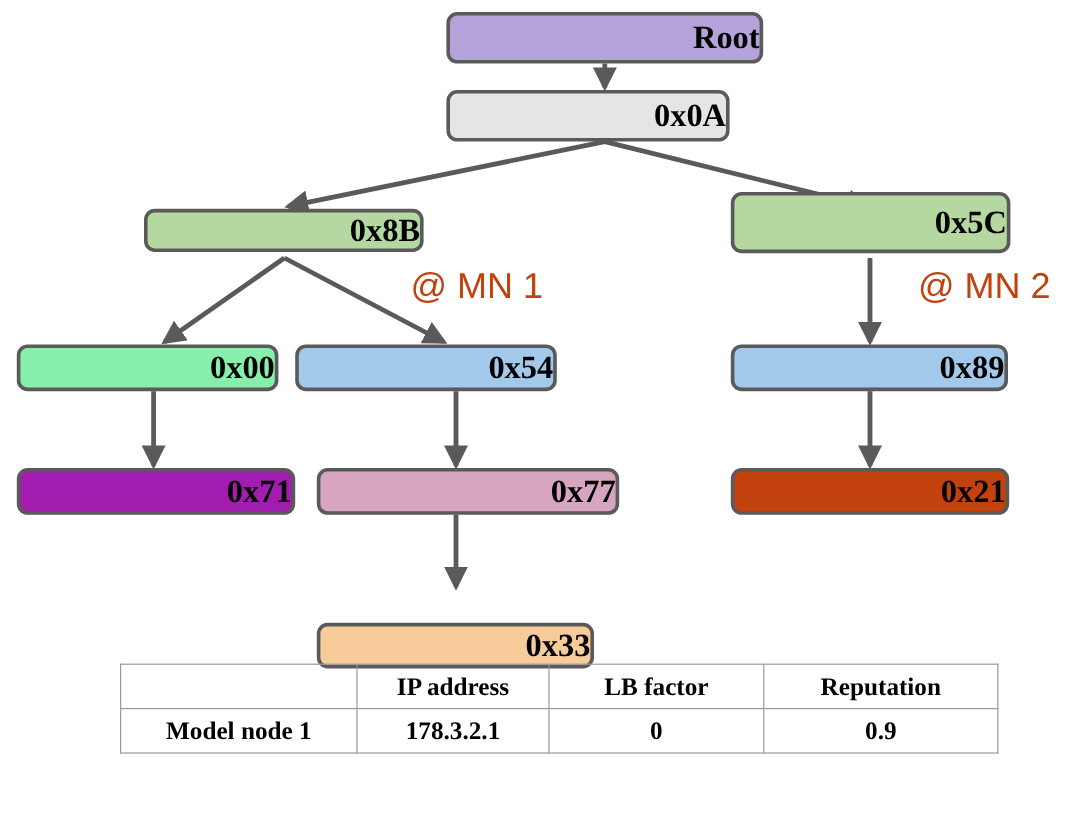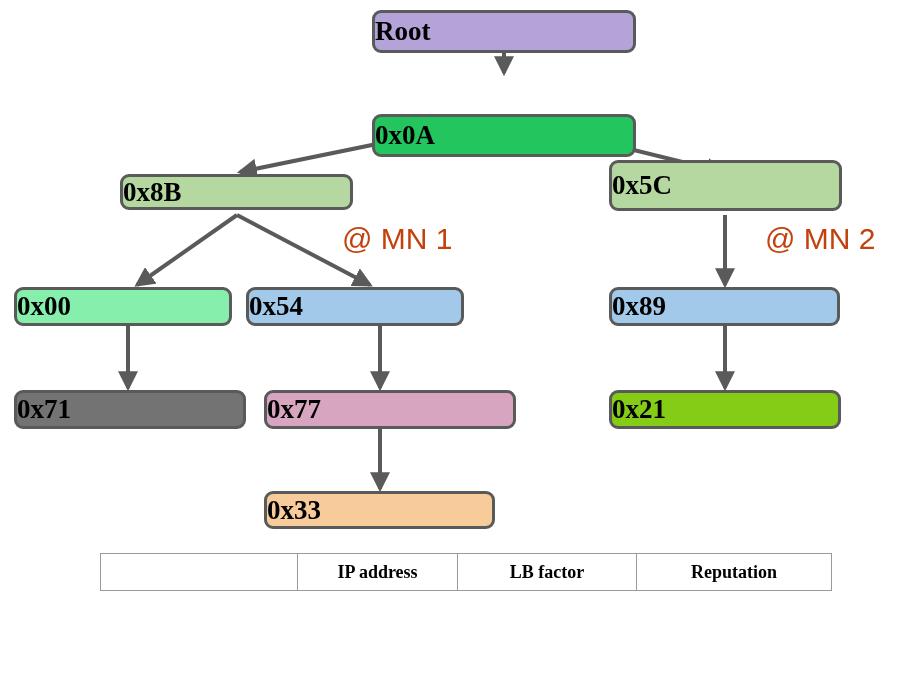--- a/index.html
+++ b/index.html
@@ -23,21 +23,21 @@
     height: 679px;
     pointer-events: none;
   }
   .node {
     position: absolute;
     box-sizing: border-box;
     border: 3px solid #5a5a5a;
     border-radius: 9px;
     display: flex;
     align-items: center;
-    justify-content: flex-start;
+    justify-content: flex-end;
     font-family: "Liberation Serif", "DejaVu Serif", serif;
     font-weight: bold;
     font-size: 27px;
     color: #000000;
     letter-spacing: 0px;
     line-height: 1;
     z-index: 3;
   }
   .mn-label {
     position: absolute;
@@ -59,21 +59,21 @@
     z-index: 3;
   }
   #info-table td,
   #info-table th {
     border: 1px solid #9a9a9a;
     height: 36px;
     text-align: center;
     vertical-align: middle;
     font-family: "Liberation Serif", "DejaVu Serif", serif;
     font-weight: bold;
-    font-size: 18px;
+    font-size: 21px;
     color: #000000;
     padding: 0;
   }
   #info-table col.c0 { width: 197px; }
   #info-table col.c1 { width: 160px; }
   #info-table col.c2 { width: 179px; }
   #info-table col.c3 { width: 195px; }
 </style>
 </head>
 <body>
@@ -97,48 +97,48 @@
         <line x1="380" y1="326" x2="380" y2="388" stroke="#5a5a5a" stroke-width="4" marker-end="url(#arrowhead)"></line>
         <line x1="725" y1="326" x2="725" y2="388" stroke="#5a5a5a" stroke-width="4" marker-end="url(#arrowhead)"></line>
         <line x1="380" y1="429" x2="380" y2="489" stroke="#5a5a5a" stroke-width="4" marker-end="url(#arrowhead)"></line>
       </g>
   </svg>
 
   <div id="node-layer">
       <div class="node" style="left: 372px; top: 10px; width: 264px; height: 43px; background: rgb(179, 163, 216); border-color: rgb(90, 90, 90);">
         <span>Root</span>
       </div>
-      <div class="node" style="left: 372px; top: 75px; width: 264px; height: 43px; background: #22c55e; border-color: rgb(90, 90, 90); margin-top: 39px;">
+      <div class="node" style="left: 372px; top: 75px; width: 236px; height: 43px; background: #e5e5e5; border-color: rgb(90, 90, 90);">
         <span>0x0A</span>
       </div>
       <div class="node" style="left: 120px; top: 174px; width: 233px; height: 36px; background: rgb(181, 216, 160); border-color: rgb(90, 90, 90);">
         <span>0x8B</span>
       </div>
       <div class="node" style="left: 609px; top: 160px; width: 233px; height: 51px; background: rgb(181, 216, 160); border-color: rgb(90, 90, 90);">
         <span>0x5C</span>
       </div>
       <div class="node" style="left: 14px; top: 287px; width: 218px; height: 39px; background: #86efac; border-color: rgb(90, 90, 90);">
         <span>0x00</span>
       </div>
       <div class="node" style="left: 246px; top: 287px; width: 218px; height: 39px; background: rgb(162, 200, 234); border-color: rgb(90, 90, 90);">
         <span>0x54</span>
       </div>
       <div class="node" style="left: 609px; top: 287px; width: 231px; height: 39px; background: rgb(162, 200, 234); border-color: rgb(90, 90, 90);">
         <span>0x89</span>
       </div>
-      <div class="node" style="left: 14px; top: 390px; width: 232px; height: 39px; background: #737373; border-color: rgb(90, 90, 90);">
+      <div class="node" style="left: 14px; top: 390px; width: 232px; height: 39px; background: #a21caf; border-color: rgb(90, 90, 90);">
         <span>0x71</span>
       </div>
       <div class="node" style="left: 264px; top: 390px; width: 252px; height: 39px; background: rgb(216, 165, 192); border-color: rgb(90, 90, 90);">
         <span>0x77</span>
       </div>
-      <div class="node" style="left: 609px; top: 390px; width: 232px; height: 39px; background: #84cc16; border-color: rgb(90, 90, 90);">
+      <div class="node" style="left: 609px; top: 390px; width: 232px; height: 39px; background: #c2410c; border-color: rgb(90, 90, 90);">
         <span>0x21</span>
       </div>
-      <div class="node" style="left: 264px; top: 491px; width: 231px; height: 38px; background: rgb(247, 203, 154); border-color: rgb(90, 90, 90);">
+      <div class="node" style="left: 264px; top: 519px; width: 231px; height: 38px; background: rgb(247, 203, 154); border-color: rgb(90, 90, 90);">
         <span>0x33</span>
       </div>
     </div>
 
   <div id="annotation-layer">
       <div class="mn-label" style="left: 342px; top: 222px;">@ MN 1</div>
       <div class="mn-label" style="left: 765px; top: 222px;">@ MN 2</div>
     </div>
 
   <table id="info-table">
@@ -150,16 +150,22 @@
     </colgroup>
     <thead>
       <tr>
         <th></th>
         <th>IP address</th>
         <th>LB factor</th>
         <th>Reputation</th>
       </tr>
     </thead>
     <tbody>
+      <tr>
+        <td>Model node 1</td>
+        <td>178.3.2.1</td>
+        <td>0</td>
+        <td>0.9</td>
+      </tr>
     </tbody>
   </table>
 
 </div>
 
 </body></html>

